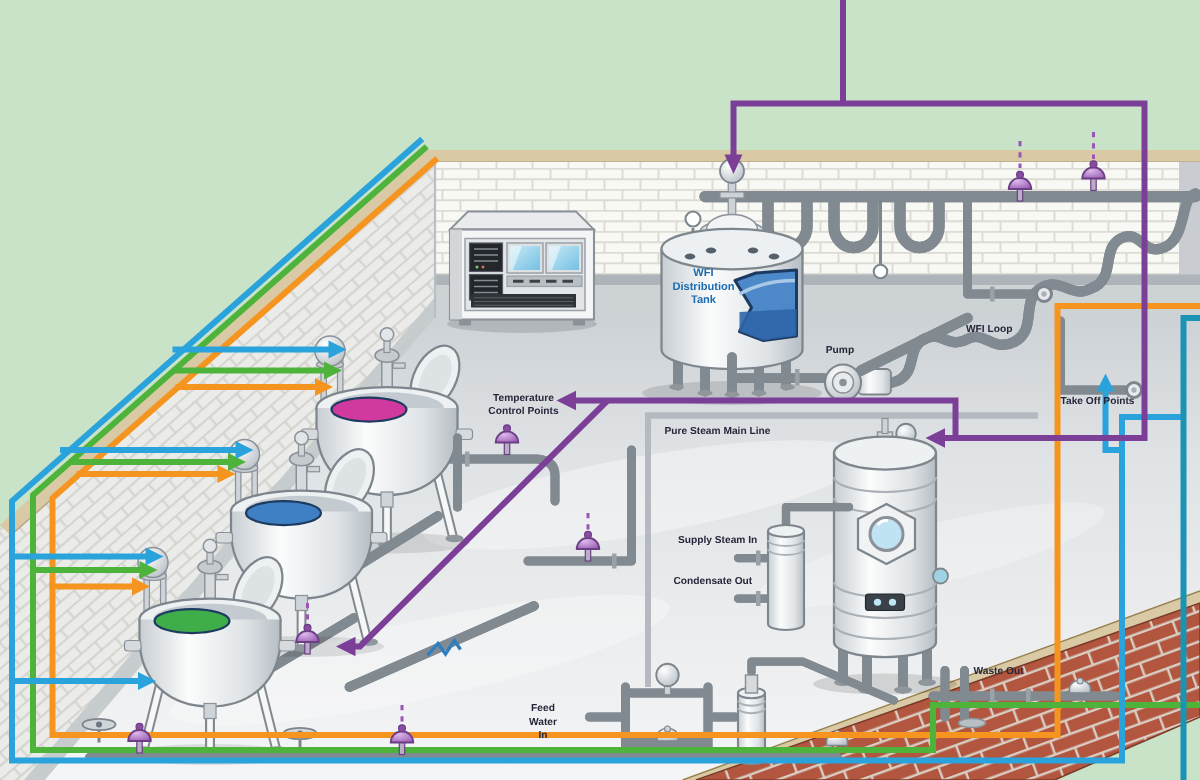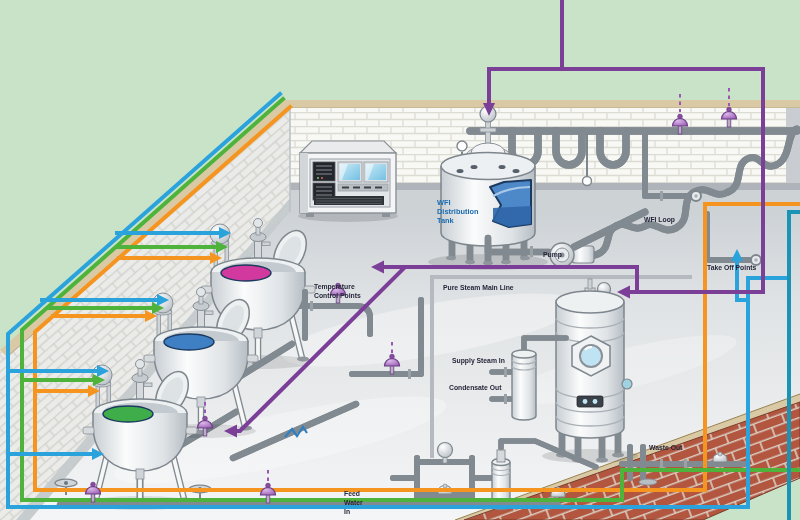--- a/index.html
+++ b/index.html
@@ -1,19 +1,19 @@
 <!DOCTYPE html>
 <html><head>
 <meta charset="utf-8">
 <style>
   html,body{margin:0;padding:0;background:#c9e3c9;}
   .stage{position:relative;width:800px;height:520px;overflow:hidden;font-family:"Liberation Sans",sans-serif;}
   .stage svg{position:absolute;left:0;top:0;}
   .lbl{position:absolute;font-size:6.8px;font-weight:bold;color:#26263a;line-height:9px;white-space:pre-line;z-index:5;}
-  .lbl.center{margin-top:21px;}
+  .lbl.center{text-align:center;}
   .lbl.blue{color:#1b6cb0;font-size:7.4px;}
   .pO{fill:none;stroke:#828a91;stroke-linecap:round;stroke-linejoin:round;}
   .pI{fill:none;stroke:#f6f7f7;stroke-linecap:round;stroke-linejoin:round;}
   .fO{fill:none;stroke:#b4bac0;}
   .fI{fill:none;stroke:#edeff0;}
   .ln{fill:none;stroke-width:4;stroke-linecap:square;stroke-linejoin:miter;}
   .pd{stroke:#9a55b5;stroke-width:2;stroke-dasharray:3.5 4;fill:none;}
 </style>
 </head>
 <body>

